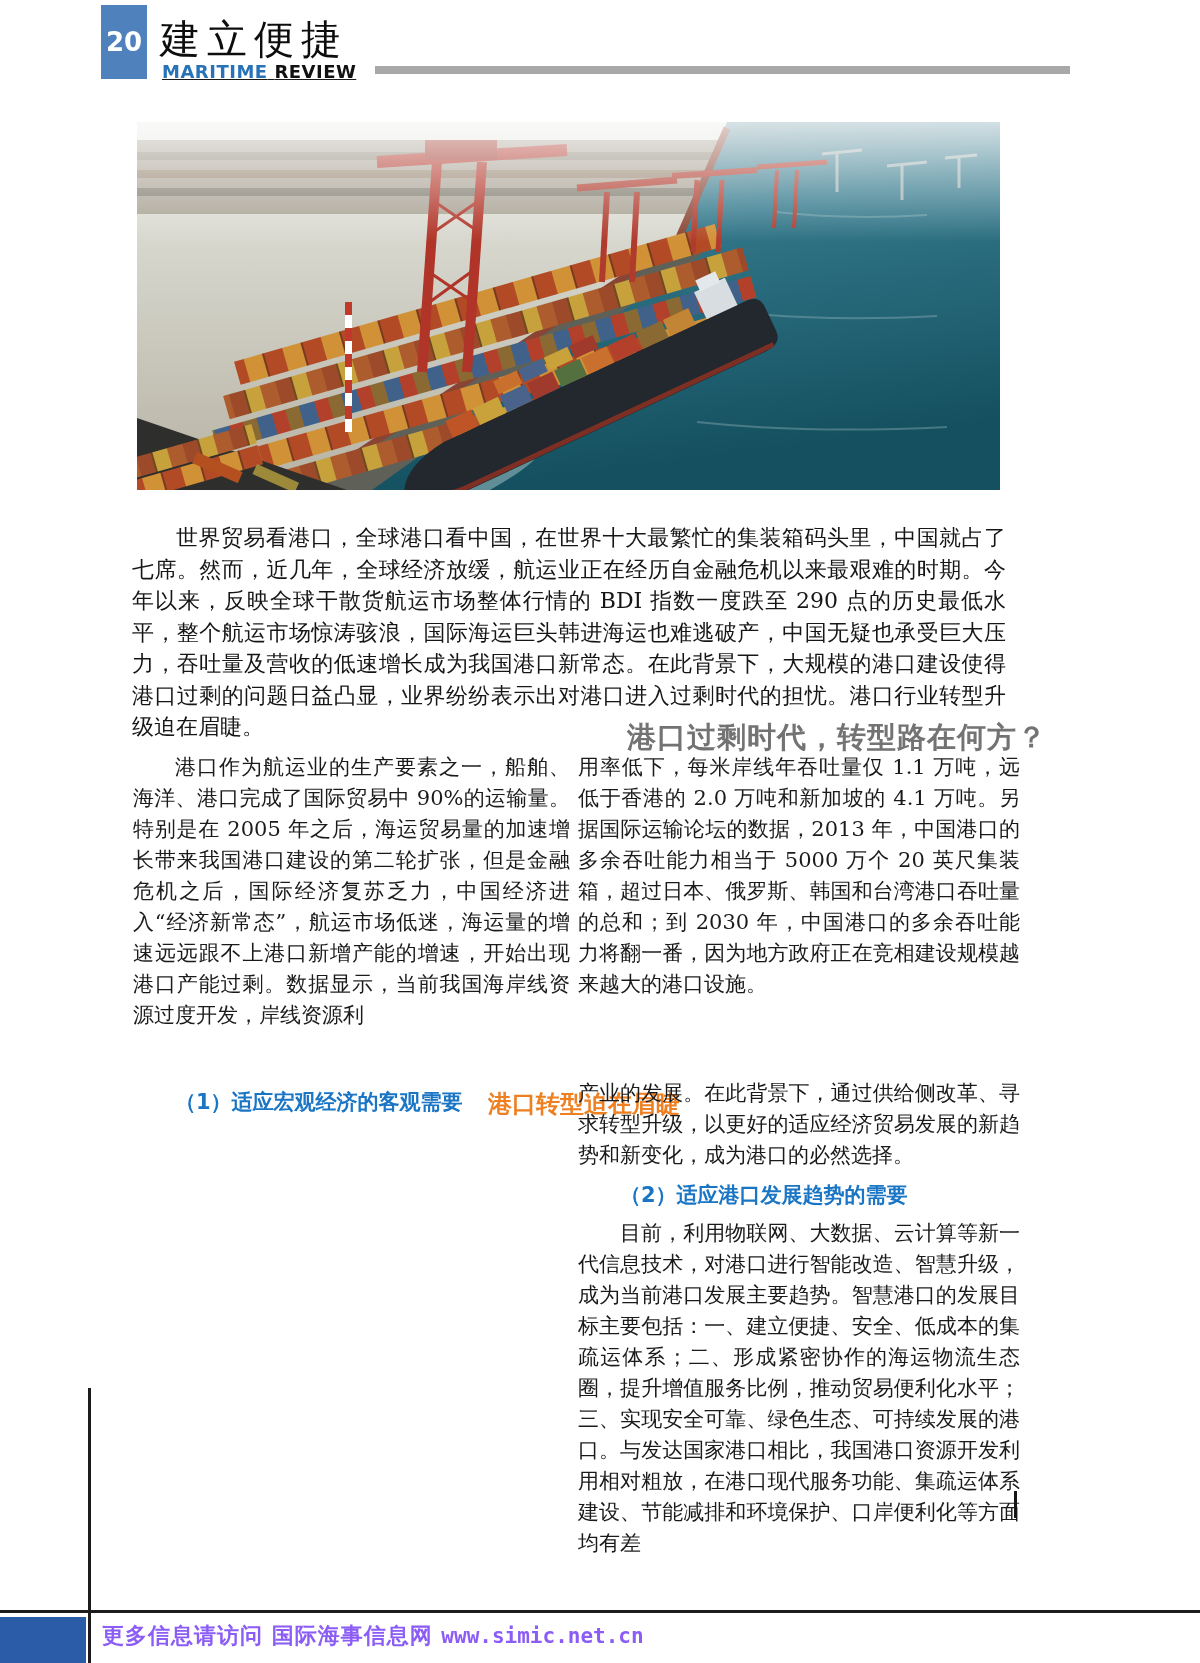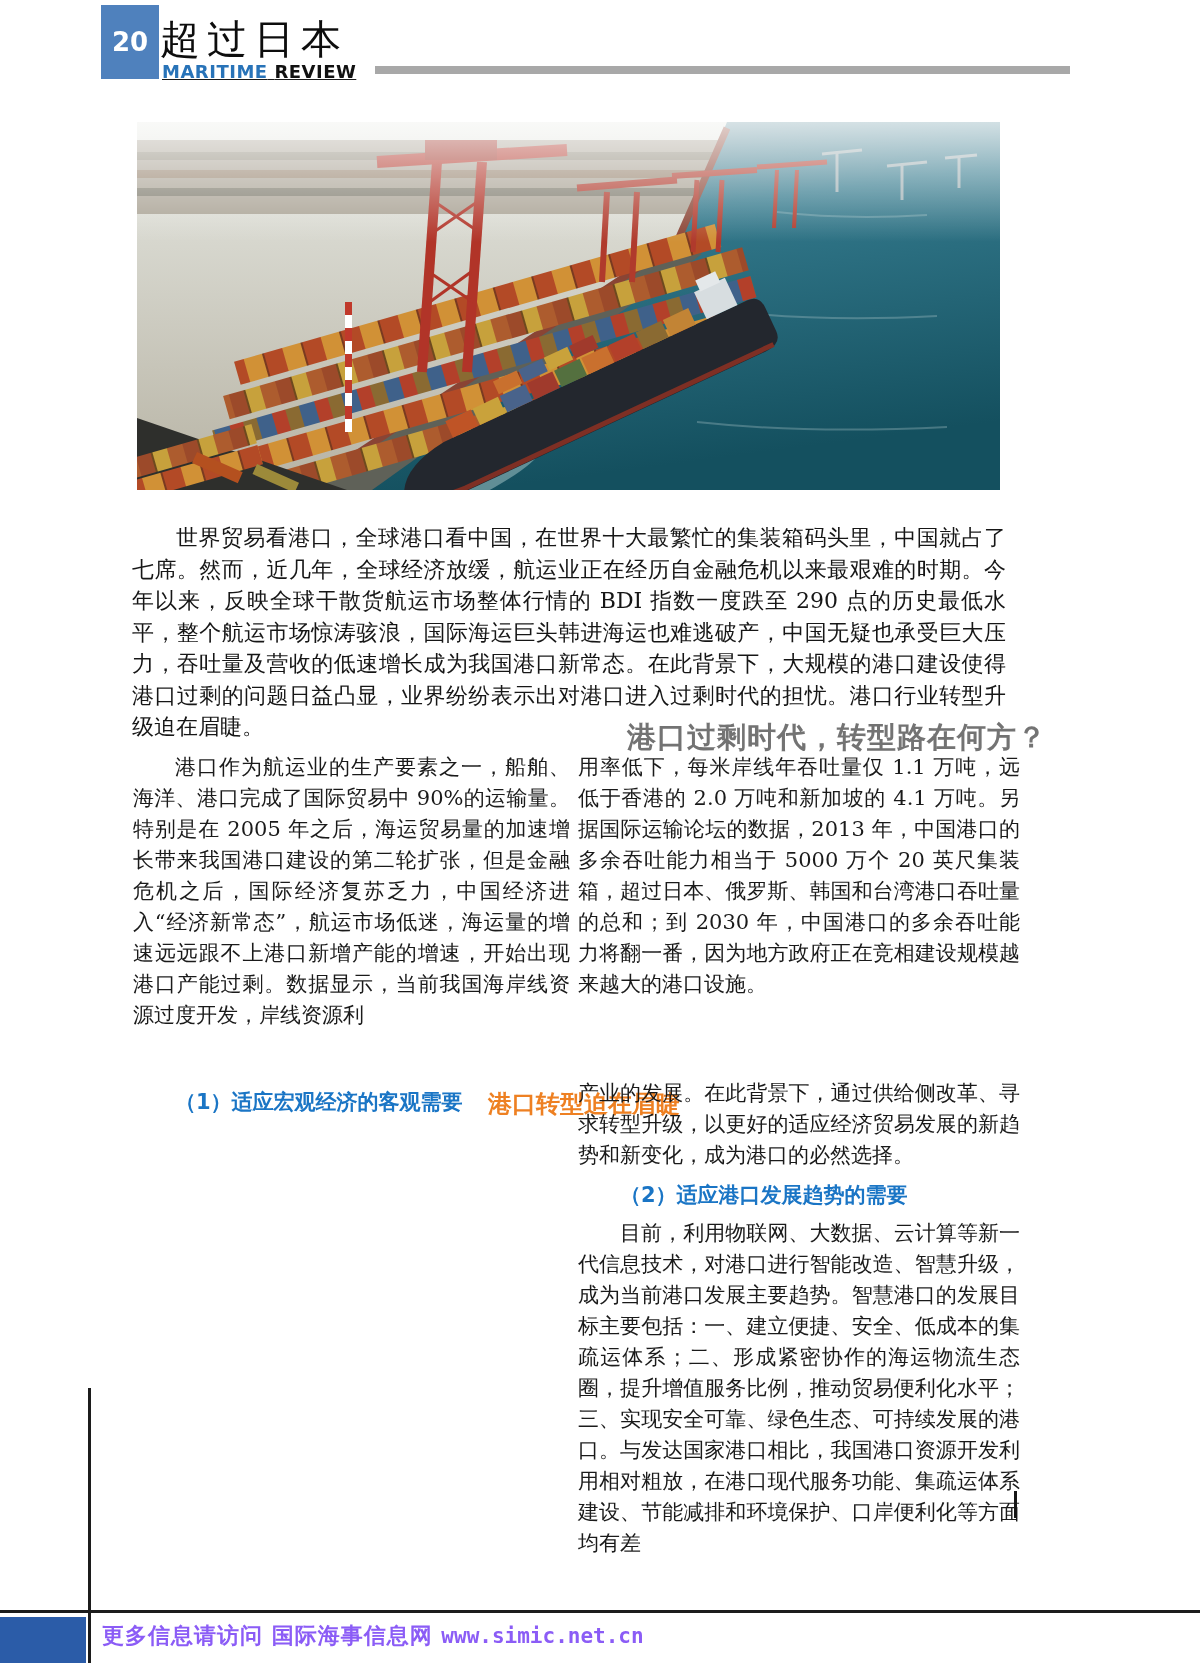--- a/index.html
+++ b/index.html
@@ -1,20 +1,20 @@
 <!DOCTYPE html>
 <html><head>
 <meta charset="utf-8">
 <style>
   html,body{margin:0;padding:0;background:#ffffff;}
   .page{position:relative;width:1200px;height:1663px;background:#ffffff;overflow:hidden;
         font-family:"DejaVu Serif",serif;color:#1a1a1a;}
 
   
-  .hdr-box{position:absolute;left:101px;top:5px;width:58px;height:74px;background:#4f81bd;
+  .hdr-box{position:absolute;left:101px;top:5px;width:46px;height:74px;background:#4f81bd;
            display:flex;align-items:center;justify-content:center;
            font-family:"DejaVu Sans",sans-serif;font-weight:bold;font-size:26px;color:#ffffff;}
   .hdr-cn{position:absolute;left:160px;top:12px;font-size:40px;letter-spacing:7px;color:#0d0d0d;
           font-family:"DejaVu Serif",serif;}
   .hdr-en{position:absolute;left:162px;top:61px;font-family:"DejaVu Sans",sans-serif;
           font-weight:bold;font-size:18px;letter-spacing:.5px;text-decoration:underline;}
   .hdr-en .blue{color:#2873b8;}
   .hdr-en .black{color:#111111;}
   .hdr-bar{position:absolute;left:375px;top:66px;width:695px;height:8px;background:#a8a8a8;}
 
@@ -52,21 +52,21 @@
   .cursor{position:absolute;left:1014px;top:1491px;width:3px;height:27px;background:#161616;}
 </style>
 </head>
 <body>
 
 <div class="page">
 
   <div class="hdr-box">
     <span>20</span>
   </div>
-  <div class="hdr-cn">超过日本</div>
+  <div class="hdr-cn">建立便捷</div>
   <div class="hdr-en">
     <span class="blue">MARITIME</span>
     <span class="black">REVIEW</span>
   </div>
   <div class="hdr-bar"></div>
 
   <div class="photo">
     <svg width="863" height="368" viewBox="0 0 863 368">
       <defs>
         <linearGradient id="sky" x1="0" y1="0" x2="0" y2="1">

